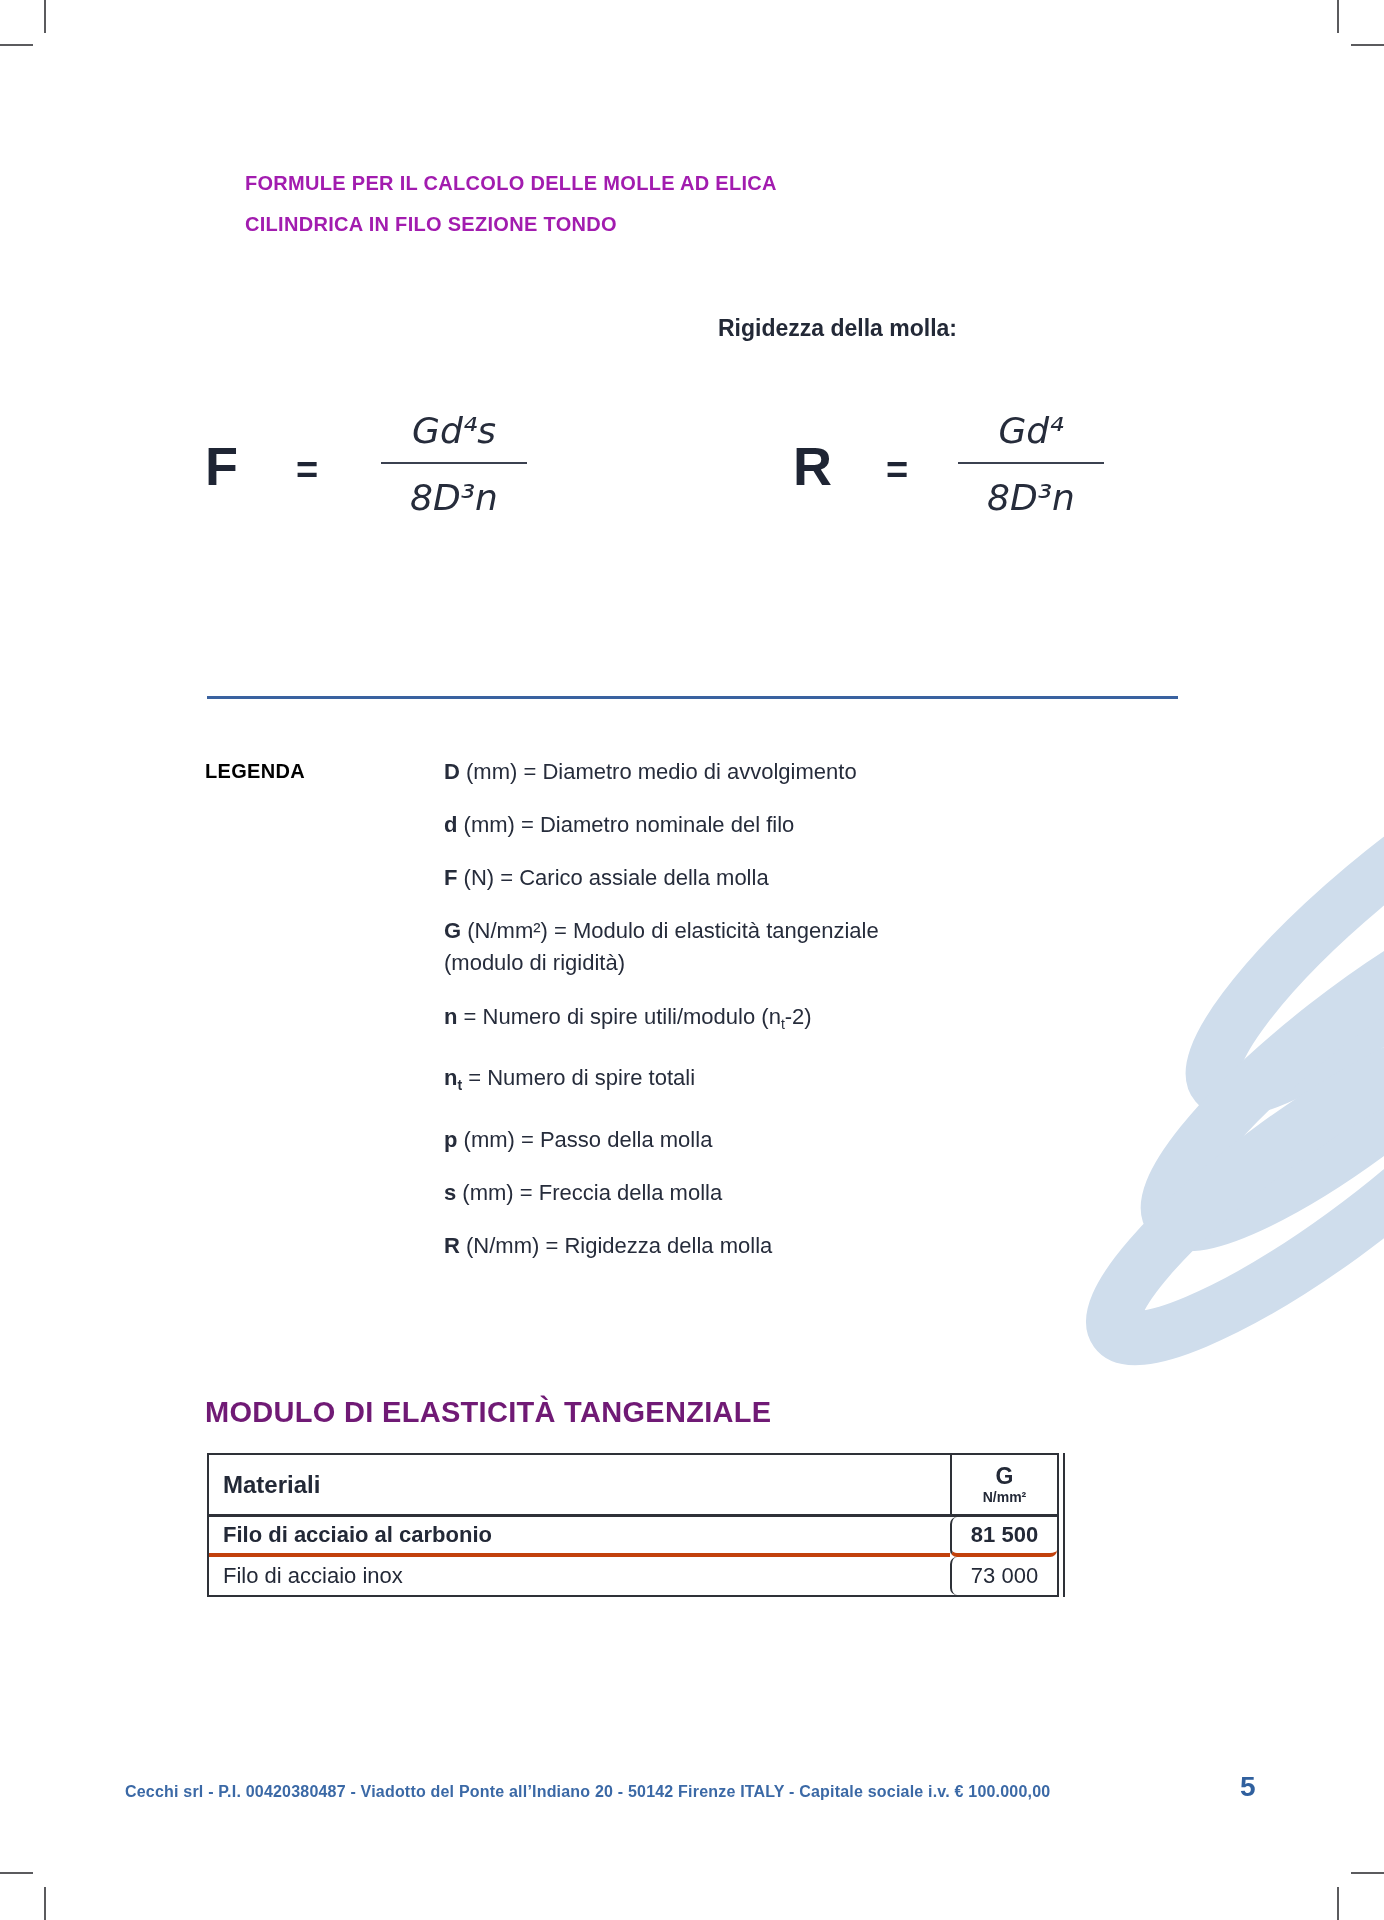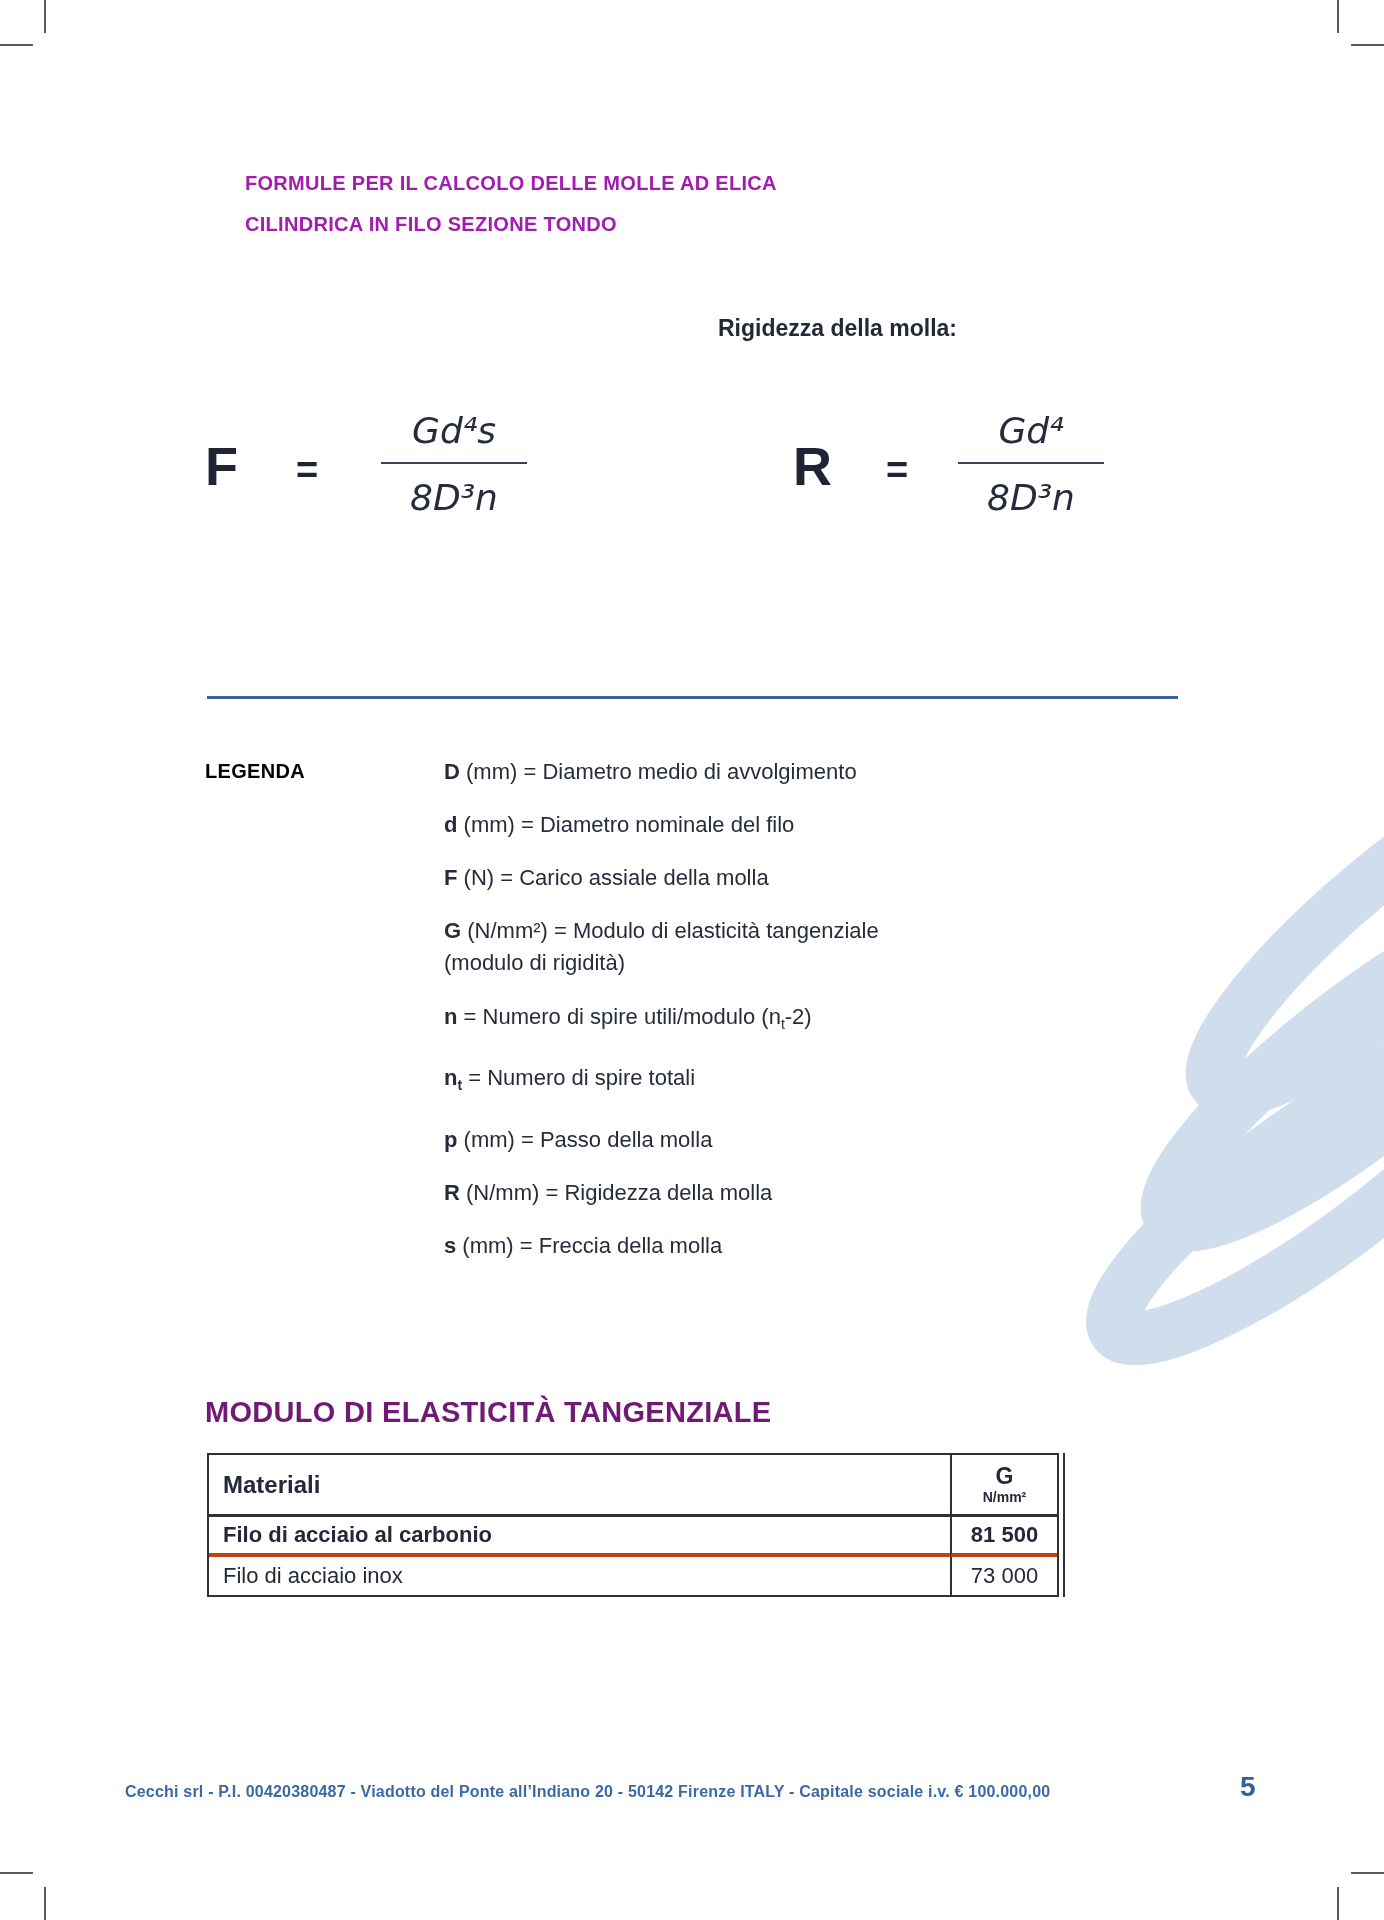--- a/index.html
+++ b/index.html
@@ -51,21 +51,21 @@
   .tbl .cell{box-sizing:border-box;display:flex;align-items:center;}
   .tbl .hcell{height:62px;border-bottom:3px solid #2e3138;}
   .tbl .rcell1{height:40px;border-bottom:4px solid #c2410c;font-weight:bold;}
   .tbl .rcell2{height:38px;}
   .tbl .c2{border-left:2px solid #2e3138;justify-content:center;}
   .tbl .mat-h{font-size:24px;font-weight:700;padding-left:14px;}
   .tbl .g-h{flex-direction:column;justify-content:center;}
   .tbl .g-h .g1{font-size:23px;font-weight:700;line-height:25px;}
   .tbl .g-h .g2{font-size:14px;font-weight:700;line-height:17px;}
   .tbl .mat{font-size:22px;padding-left:14px;}
-  .tbl .val{font-size:22px;}
+  .tbl .val{font-size:22px;border-radius:7px;}
   
   .footer-text{left:125px;top:1783px;font-size:16px;font-weight:700;color:#3b69a6;letter-spacing:.2px;white-space:nowrap;}
   .page-num{left:1240px;top:1771px;font-size:28px;font-weight:700;color:#30609e;}
   
   .watermark{left:880px;top:680px;width:504px;height:700px;z-index:0;}
   .content{position:absolute;inset:0;z-index:1;}
 </style>
 </head>
 <body>
 
@@ -115,22 +115,22 @@
 
   <div class="abs legend-head">LEGENDA</div>
   <div class="abs legend-list">
       <div class="legend-row"><b>D</b><span> (mm) = Diametro medio di avvolgimento</span></div>
       <div class="legend-row"><b>d</b><span> (mm) = Diametro nominale del filo</span></div>
       <div class="legend-row"><b>F</b><span> (N) = Carico assiale della molla</span></div>
       <div class="legend-row"><b>G</b><span> (N/mm²) = Modulo di elasticità tangenziale</span><div class="legend-line2">(modulo di rigidità)</div></div>
       <div class="legend-row"><b>n</b><span> =  Numero di spire utili/modulo (n</span><sub>t</sub><span>-2)</span></div>
       <div class="legend-row"><b>n<sub>t</sub></b><span> = Numero di spire totali</span></div>
       <div class="legend-row"><b>p</b><span> (mm) = Passo della molla</span></div>
+      <div class="legend-row"><b>s</b><span> (mm) = Freccia della molla</span></div>
       <div class="legend-row"><b>R</b><span> (N/mm) = Rigidezza della molla</span></div>
-      <div class="legend-row"><b>s</b><span> (mm) = Freccia della molla</span></div>
     </div>
 
   <div class="abs sec2-head">MODULO DI ELASTICITÀ TANGENZIALE</div>
 
   <div class="abs tbl">
     <div class="cell hcell mat-h">Materiali</div>
     <div class="cell hcell c2 g-h">
       <div class="g1">G</div>
       <div class="g2">N/mm²</div>
     </div>

